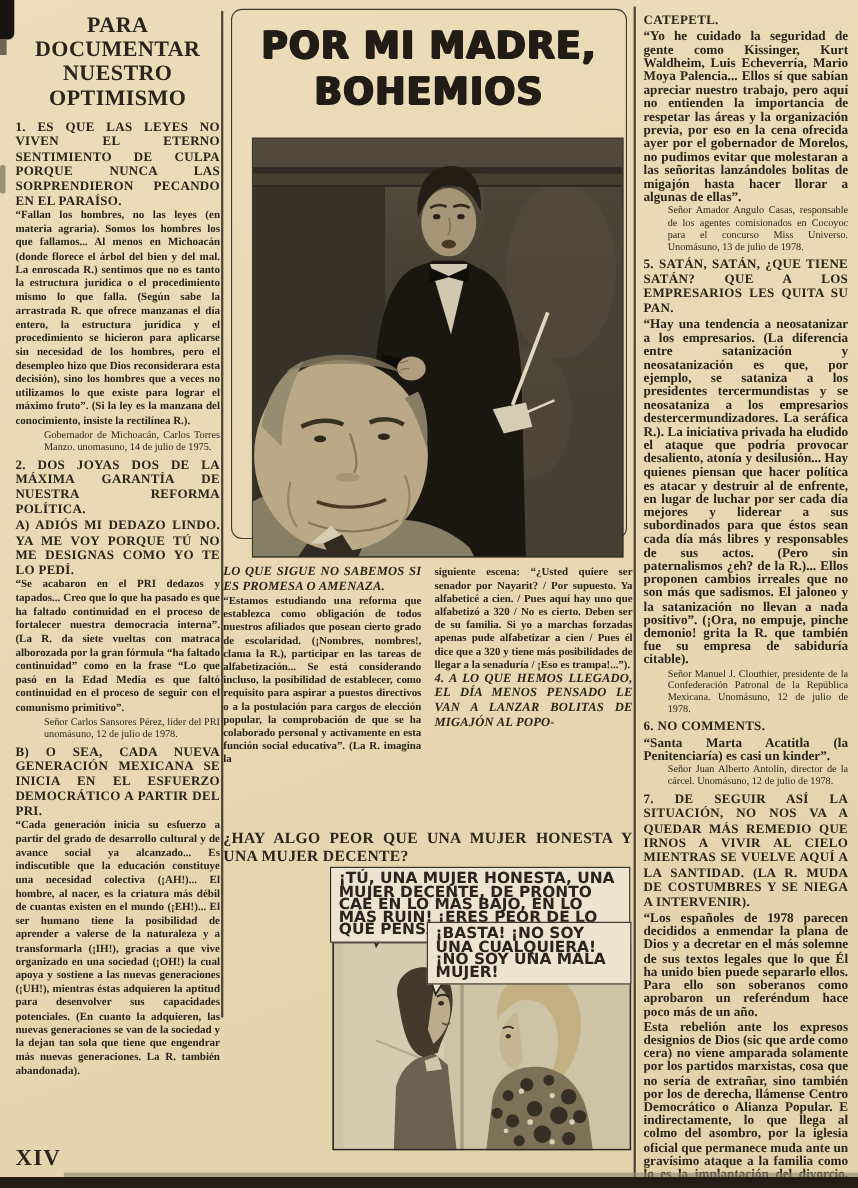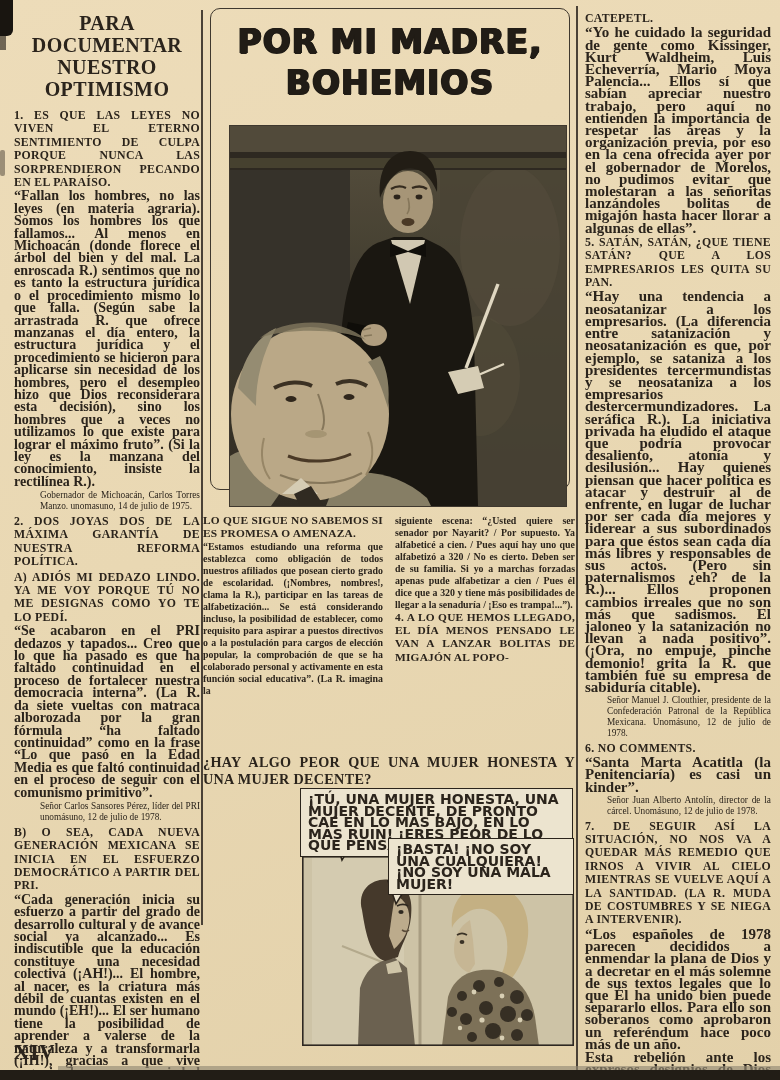--- a/index.html
+++ b/index.html
@@ -25,61 +25,61 @@
   .rule-right { left:576px; top:6px; height:1064px; }
   .center-frame { position:absolute; left:210px; top:8px; width:360px; height:482px;
     border:1.6px solid #3f382e; border-radius:10px; }
 
   
   .col-left { position:absolute; left:14px; top:12px; width:186px; }
   .left-headline { font-size:20px; line-height:22px; font-weight:bold; text-align:center;
     letter-spacing:.4px; margin-bottom:9px; }
   .shead { font-weight:bold; font-size:11.8px; line-height:13.4px; text-align:justify;
     letter-spacing:.3px; margin-top:2px; }
-  .sbody { font-weight:bold; font-size:14px; line-height:12.4px; text-align:justify; margin-top:1px; }
+  .sbody { font-weight:bold; font-size:10px; line-height:12.4px; text-align:justify; margin-top:1px; }
   .sattr { font-weight:normal; font-size:9.3px; line-height:10.9px; text-align:justify;
     margin:2px 0 3px 26px; }
   .page-num { position:absolute; left:14px; top:1040px; font-weight:bold; font-size:21px;
     letter-spacing:1px; font-family:"Liberation Serif",serif; }
 
   
   .masthead { position:absolute; left:212px; top:22px; width:356px; text-align:center;
     font-family:"DejaVu Sans", sans-serif; font-weight:bold; color:#211c16;
     font-size:33px; line-height:40px; letter-spacing:1px;
     text-shadow:1px 0 0 #211c16,-1px 0 0 #211c16,0 1px 0 #211c16,0.7px 0.7px 0 #211c16;
     transform:scaleY(1.04); }
   .photo-frame { position:absolute; left:230px; top:126px; width:336px; height:380px;
     background:#2e2921; box-shadow:0 0 0 1px #3f382e; }
   .photo-frame svg { display:block; }
 
   .center-cols { position:absolute; left:203px; top:514px; width:372px; }
   .ccol { position:absolute; top:0; width:180px; }
   .ccol-1 { left:0; }
   .ccol-2 { left:192px; }
-  .chead { font-weight:bold; font-size:11.4px; line-height:13.2px; text-align:justify; letter-spacing:.2px; }
+  .chead { font-weight:bold; font-size:11.4px; line-height:13.2px; text-align:justify; letter-spacing:.2px;font-style:italic; }
   .cbody { font-weight:bold; font-size:9.9px; line-height:12px; text-align:justify; margin-top:1px; }
   .cattr { font-weight:normal; font-size:9.1px; line-height:10.7px; text-align:justify; margin:2px 0 2px 22px; }
   .crosshead { position:absolute; left:203px; top:754px; width:372px; font-weight:bold;
     font-size:14.2px; line-height:16.5px; text-align:justify; letter-spacing:.3px; }
 
   
   .comic-photo { position:absolute; left:302px; top:856px; width:272px; height:190px; }
   .bubble { position:absolute; background:#ece4cf; border:1.6px solid #2b241c;
     font-family:"DejaVu Sans", sans-serif; font-weight:bold; font-size:14px; line-height:11.6px;
     padding:5px 7px 4px; z-index:3; }
   .bubble-1 { left:300px; top:788px; width:273px; }
   .bubble-2 { left:388px; top:838px; width:186px; }
   .tail { position:absolute; z-index:2; }
   .tail-1 { left:330px; top:830px; }
   .tail-2 { left:386px; top:880px; }
 
   
   .col-right { position:absolute; left:585px; top:10px; width:186px; }
   .col-right .shead { font-size:11.8px; line-height:13.4px; }
-  .col-right .sbody { font-size:15px; line-height:12.2px; }
+  .col-right .sbody { font-size:12px; line-height:12.2px; }
   .col-right .sattr { margin-left:22px; }
 </style>
 </head>
 <body>
 
 <div class="page">
 
   <div class="corner-mark"></div>
   <div class="corner-mark2"></div>
   <div class="edge-speck"></div>
@@ -234,20 +234,21 @@
   <svg class="tail tail-2" width="28" height="26">
     <path d="M2,1 L24,1 L10,24 Z" fill="#ece4cf" stroke="#2b241c" stroke-width="1.6"></path>
     <rect x="3" y="0" width="18" height="3" fill="#ece4cf"></rect>
   </svg>
   <div class="bubble bubble-1">¡TÚ, UNA MUJER HONESTA, UNA MUJER DECENTE, DE PRONTO CAE EN LO MÁS BAJO, EN LO MÁS RUIN! ¡ERES PEOR DE LO QUE PENSABA!</div>
   <div class="bubble bubble-2">¡BASTA! ¡NO SOY UNA CUALQUIERA! ¡NO SOY UNA MALA MUJER!</div>
 
   <div class="col-right">
     <p class="shead">CATEPETL.</p>
     <p class="sbody">“Yo he cuidado la seguridad de gente como Kissinger, Kurt Waldheim, Luis Echeverría, Mario Moya Palencia... Ellos sí que sabían apreciar nuestro trabajo, pero aquí no entienden la importancia de respetar las áreas y la organización previa, por eso en la cena ofrecida ayer por el gobernador de Morelos, no pudimos evitar que molestaran a las señoritas lanzándoles bolitas de migajón hasta hacer llorar a algunas de ellas”.</p>
+    <p class="sattr">Señor Amador Angulo Casas, responsable de los agentes comisionados en Cocoyoc para el concurso Miss Universo. Unomásuno, 13 de julio de 1978.</p>
     <p class="shead">5. SATÁN, SATÁN, ¿QUE TIENE SATÁN? QUE A LOS EMPRESARIOS LES QUITA SU PAN.</p>
     <p class="sbody">“Hay una tendencia a neosatanizar a los empresarios. (La diferencia entre satanización y neosatanización es que, por ejemplo, se sataniza a los presidentes tercermundistas y se neosataniza a los empresarios destercermundizadores. La seráfica R.). La iniciativa privada ha eludido el ataque que podría provocar desaliento, atonía y desilusión... Hay quienes piensan que hacer política es atacar y destruir al de enfrente, en lugar de luchar por ser cada día mejores y liderear a sus subordinados para que éstos sean cada día más libres y responsables de sus actos. (Pero sin paternalismos ¿eh? de la R.)... Ellos proponen cambios irreales que no son más que sadismos. El jaloneo y la satanización no llevan a nada positivo”. (¡Ora, no empuje, pinche demonio! grita la R. que también fue su empresa de sabiduría citable).</p>
     <p class="sattr">Señor Manuel J. Clouthier, presidente de la Confederación Patronal de la República Mexicana. Unomásuno, 12 de julio de 1978.</p>
     <p class="shead">6. NO COMMENTS.</p>
     <p class="sbody">“Santa Marta Acatitla (la Penitenciaría) es casi un kinder”.</p>
     <p class="sattr">Señor Juan Alberto Antolín, director de la cárcel. Unomásuno, 12 de julio de 1978.</p>
     <p class="shead">7. DE SEGUIR ASÍ LA SITUACIÓN, NO NOS VA A QUEDAR MÁS REMEDIO QUE IRNOS A VIVIR AL CIELO MIENTRAS SE VUELVE AQUÍ A LA SANTIDAD. (LA R. MUDA DE COSTUMBRES Y SE NIEGA A INTERVENIR).</p>
     <p class="sbody">“Los españoles de 1978 parecen decididos a enmendar la plana de Dios y a decretar en el más solemne de sus textos legales que lo que Él ha unido bien puede separarlo ellos. Para ello son soberanos como aprobaron un referéndum hace poco más de un año.</p>
     <p class="sbody">Esta rebelión ante los expresos designios de Dios (sic que arde como cera) no viene amparada solamente por los partidos marxistas, cosa que no sería de extrañar, sino también por los de derecha, llámense Centro Democrático o Alianza Popular. E indirectamente, lo que llega al colmo del asombro, por la iglesia oficial que permanece muda ante un gravísimo ataque a la familia como lo es la implantación del divorcio. (Lo</p>
   </div>

